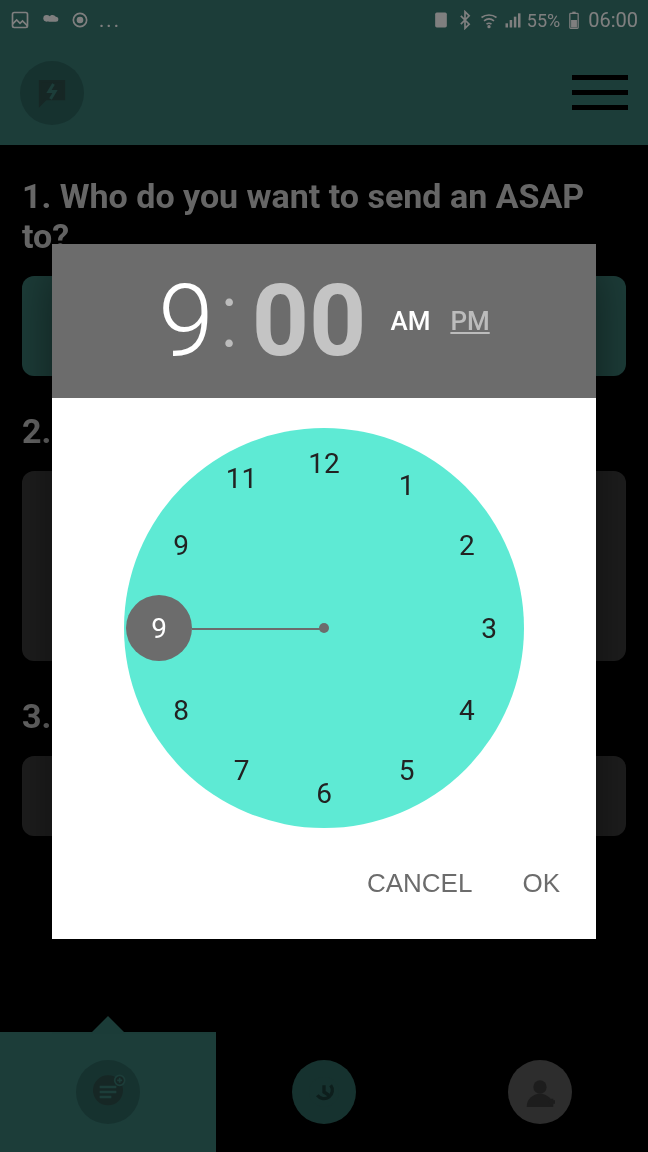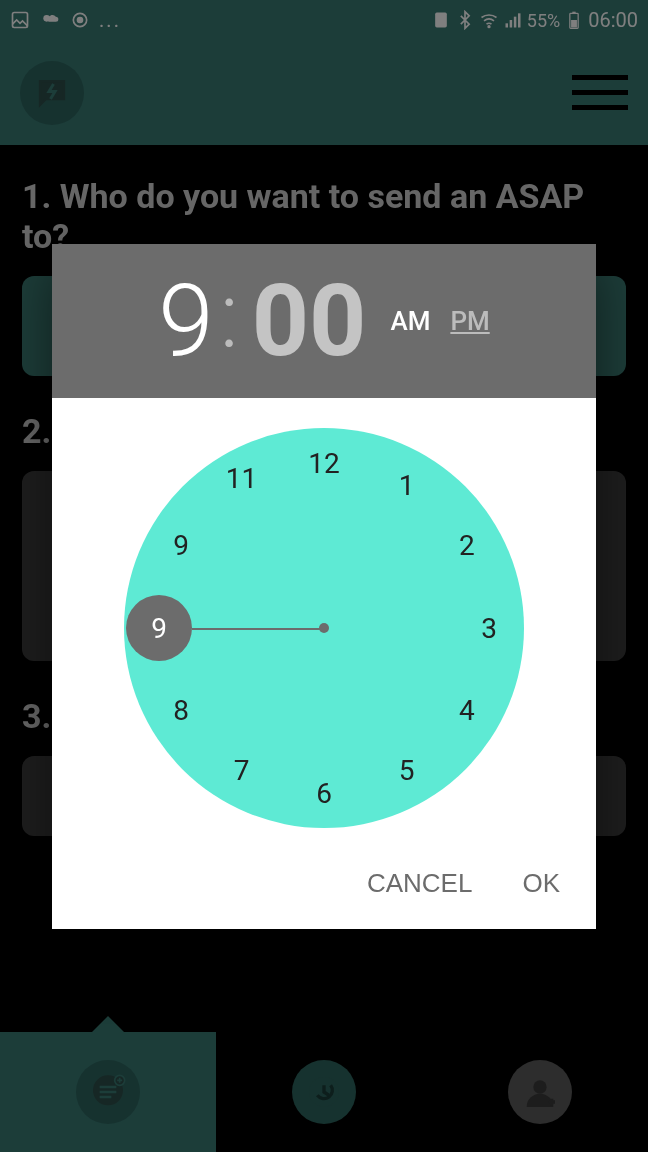--- a/index.html
+++ b/index.html
@@ -168,21 +168,21 @@
     transform: translate(-50%,-50%);
     display: flex; align-items: center; justify-content: center;
     color: #fff;
     font-size: 28px;
   }
 
   .dialog-actions {
     display: flex;
     justify-content: flex-end;
     gap: 50px;
-    padding: 20px 36px 30px;
+    padding: 20px 36px 40px;
   }
   .dialog-actions button {
     border: none;
     background: none;
     font-size: 26px;
     font-weight: 500;
     color: #6c6c6c;
     cursor: pointer;
   }
 </style>

